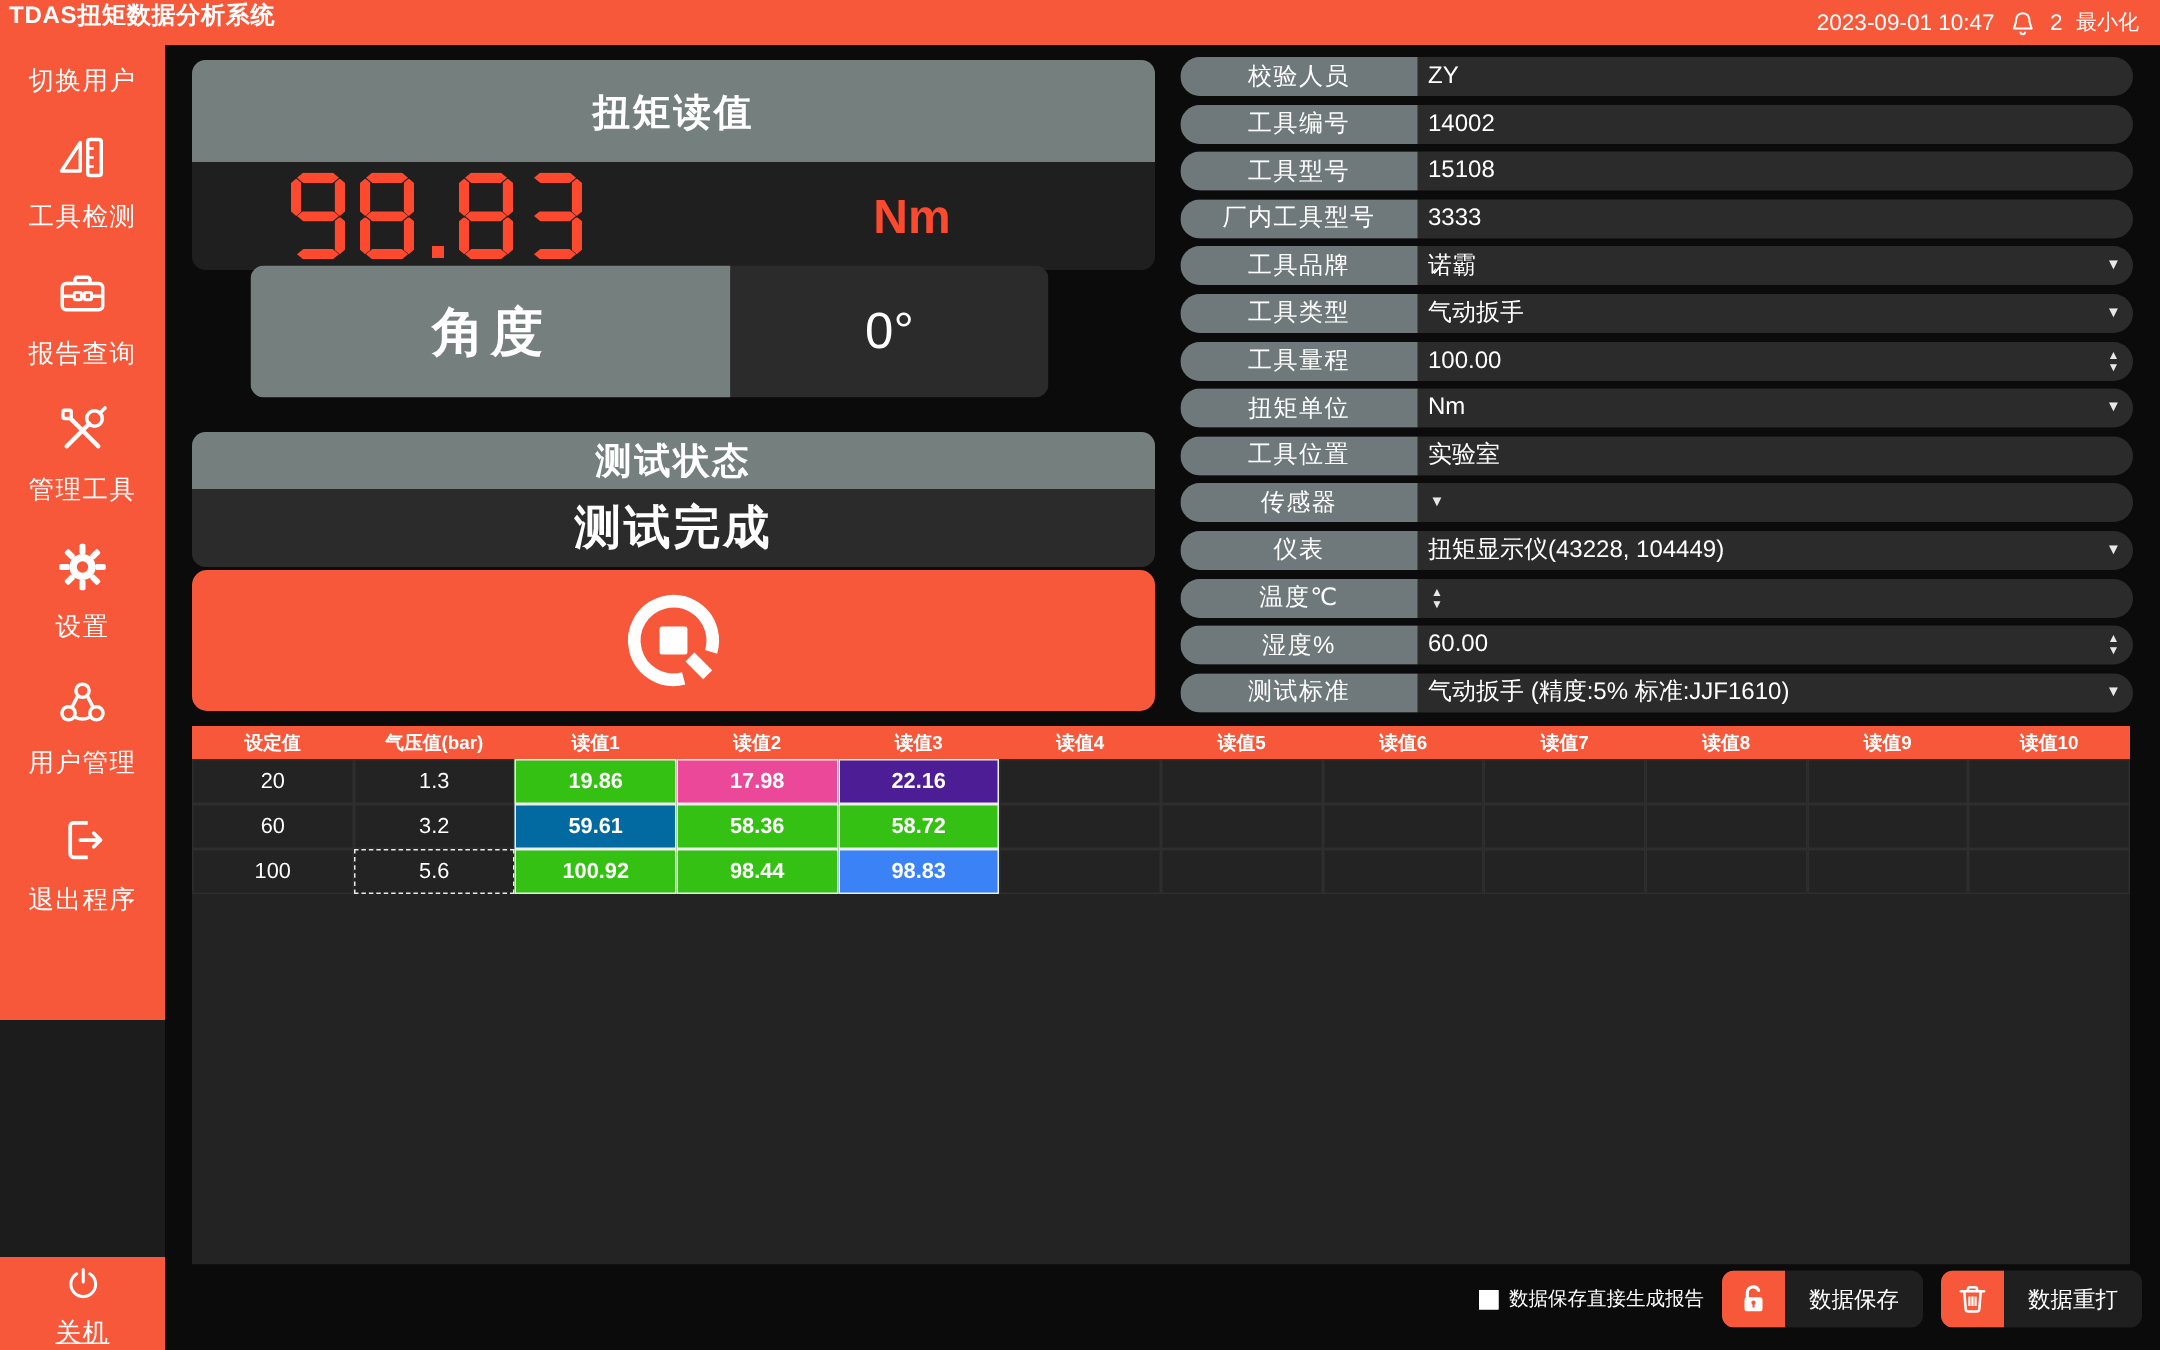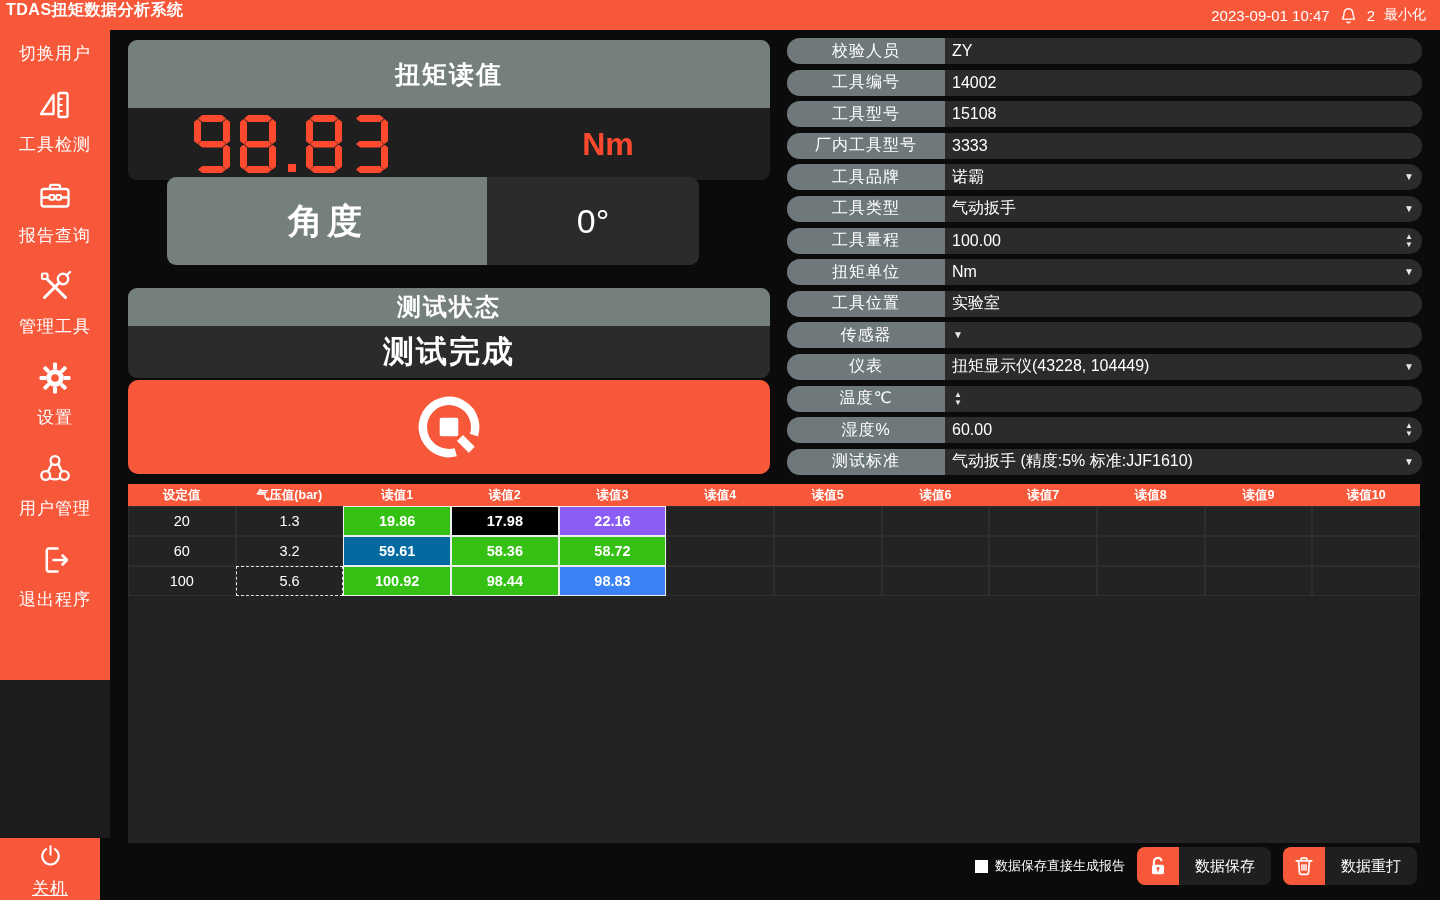--- a/index.html
+++ b/index.html
@@ -24,21 +24,21 @@
   .topbar .mini{font-size:14px;cursor:pointer;}
 
   
   .sidebar{position:absolute;left:0;top:30px;width:110px;height:650px;background:var(--orange);
     display:flex;flex-direction:column;align-items:center;}
   .sb-item{display:flex;flex-direction:column;align-items:center;gap:9px;margin-top:21px;cursor:pointer;}
   .sb-item.first{margin-top:12px;}
   .sb-icon{width:38px;height:38px;display:flex;align-items:center;justify-content:center;}
   .sb-label{font-size:17px;letter-spacing:1px;}
   .sidebar-dark{position:absolute;left:0;top:680px;width:110px;height:158px;background:#1c1c1c;}
-  .shutdown{position:absolute;left:0;top:838px;width:100px;height:62px;background:var(--orange);
+  .shutdown{position:absolute;left:0;top:838px;width:110px;height:62px;background:var(--orange);
     display:flex;flex-direction:column;align-items:center;justify-content:center;gap:3px;cursor:pointer;text-decoration:underline;}
   .shutdown .sb-label{font-size:17px;}
 
   
   .torque-panel{position:absolute;left:128px;top:40px;width:642px;height:140px;border-radius:9px;overflow:hidden;}
   .torque-head{height:68px;background:var(--gray-head);display:flex;align-items:center;justify-content:center;
     font-size:25px;font-weight:bold;letter-spacing:2px;}
   .torque-display{height:72px;background:var(--digital-bg);position:relative;}
   .digits{position:absolute;left:66px;top:7px;height:58px;display:flex;align-items:flex-end;}
   .dg{position:relative;width:36px;height:58px;margin-right:10px;}
@@ -79,21 +79,21 @@
   .rtable{position:absolute;left:128px;top:484px;width:1292px;height:359px;background:var(--table-bg);}
   .thead{display:grid;grid-template-columns:repeat(12,1fr);height:22px;background:var(--orange);}
   .th{display:flex;align-items:center;justify-content:center;font-size:12.5px;font-weight:bold;}
   .trow{display:grid;grid-template-columns:repeat(12,1fr);height:30px;}
   .td{display:flex;align-items:center;justify-content:center;font-size:14.5px;border:1px solid #2e2e2e;cursor:default;}
   .td.colored{border:1px solid #ededed;font-weight:bold;}
   .td.selected{border:1.5px dashed #e8e8e8;}
 
   
   .footer{position:absolute;left:110px;top:843px;width:1330px;height:46px;background:var(--page-bg);
-    display:flex;align-items:center;justify-content:flex-end;gap:12px;padding-right:23px;}
+    display:flex;align-items:center;justify-content:flex-end;gap:12px;padding-right:12px;}
   .chkgrp{display:flex;align-items:center;gap:7px;cursor:pointer;}
   .chk{width:13px;height:13px;background:#fff;border:1px solid #fff;}
   .chk-label{font-size:13px;}
   .fbtn{height:38px;display:flex;border-radius:8px;overflow:hidden;background:#1f1f1f;cursor:pointer;}
   .fbtn .ibox{width:42px;background:var(--orange);display:flex;align-items:center;justify-content:center;}
   .fbtn .blabel{display:flex;align-items:center;padding:0 16px;font-size:15px;}
 </style>
 </head>
 <body>
 
@@ -368,22 +368,22 @@
       <div class="th">读值7</div>
       <div class="th">读值8</div>
       <div class="th">读值9</div>
       <div class="th">读值10</div>
     </div>
   <div id="tbody">
       <div class="trow">
         <div class="td">20</div>
         <div class="td">1.3</div>
         <div class="td colored" style="background: rgb(52, 193, 19);">19.86</div>
-        <div class="td colored" style="background: #000000;">17.98</div>
-        <div class="td colored" style="background: #8b5cf6;">22.16</div>
+        <div class="td colored" style="background: #ec4899;">17.98</div>
+        <div class="td colored" style="background: #4c1d95;">22.16</div>
         <div class="td"></div>
         <div class="td"></div>
         <div class="td"></div>
         <div class="td"></div>
         <div class="td"></div>
         <div class="td"></div>
         <div class="td"></div>
       </div>
       <div class="trow">
         <div class="td">60</div>

